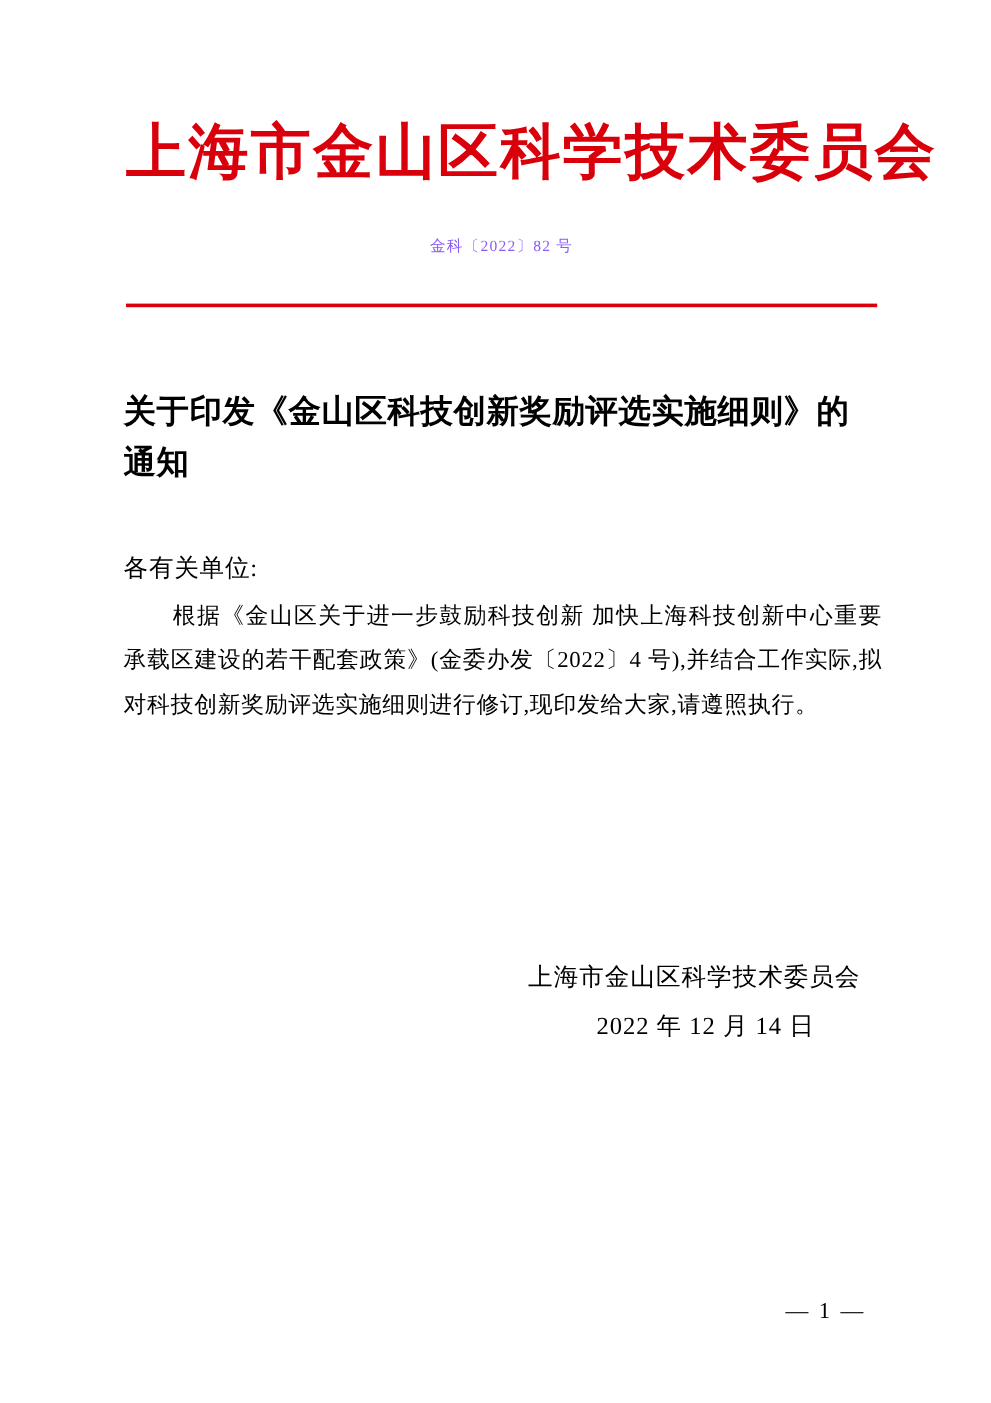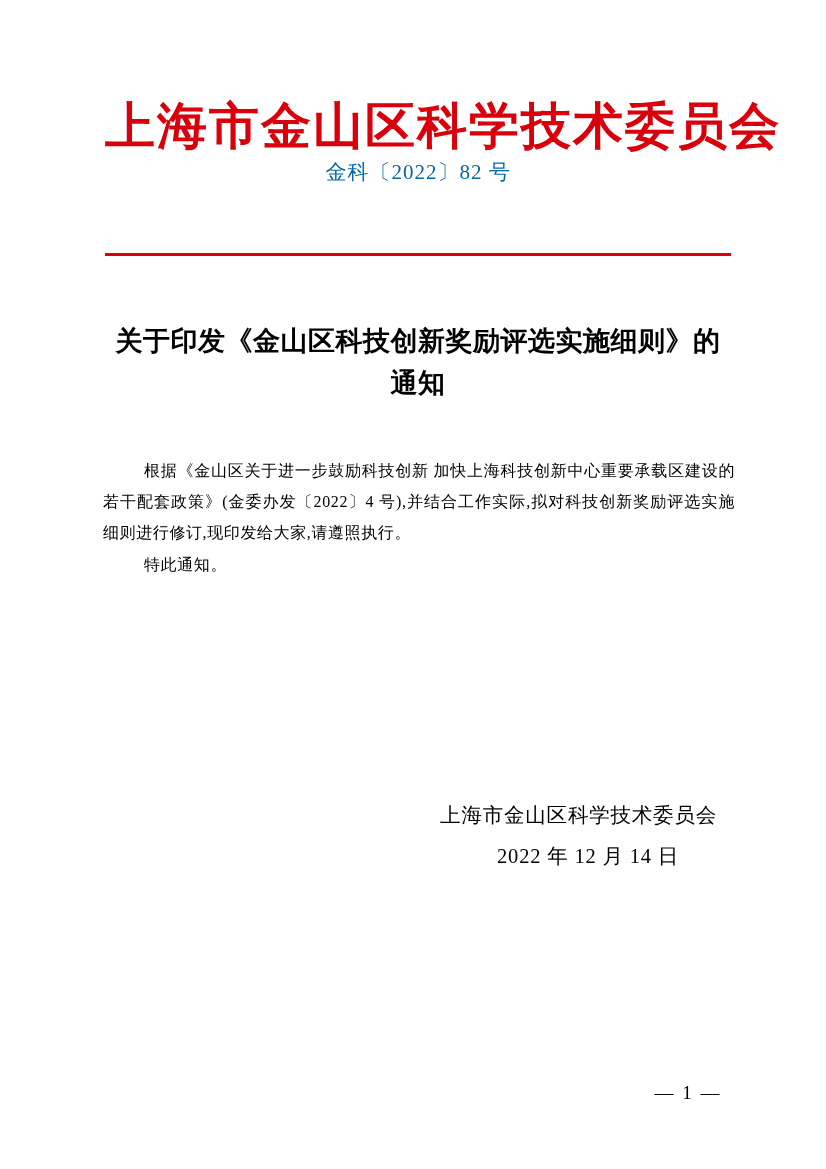--- a/index.html
+++ b/index.html
@@ -32,59 +32,59 @@
   .doc-title {
     color: #d9000b;
     font-family: "Liberation Serif", serif;
     font-weight: bold;
     font-size: 50px;
     letter-spacing: 2px;
     line-height: 1.25;
     white-space: nowrap;
   }
   .doc-number {
+    margin-top: 38px;
     text-align: center;
     font-family: "Liberation Serif", serif;
-    font-size: 21px;
+    font-size: 13px;
     letter-spacing: 1px;
-    color: #0369a1;
+    color: #8b5cf6;
   }
   .red-rule {
     position: absolute;
     left: 100px;
     top: 253px;
     width: 626px;
     height: 3px;
     background: #d9000b;
   }
   .subject {
     position: absolute;
     left: 98px;
     top: 323px;
     width: 630px;
-    text-align: center;
-    font-family: Liberation Mono, monospace;
+    font-family: Liberation Sans, sans-serif;
     font-weight: bold;
     font-size: 27px;
     line-height: 1.55;
     letter-spacing: 0.5px;
   }
   .body-block {
     position: absolute;
     left: 98px;
     top: 455px;
     width: 632px;
   }
   .salutation {
     font-size: 20.5px;
     line-height: 1.95;
     letter-spacing: 0.6px;
   }
   .para {
-    font-size: 16px;
+    font-size: 19px;
     line-height: 1.95;
     letter-spacing: 0.6px;
     text-indent: 41px;
     text-align: justify;
     text-justify: inter-ideograph;
   }
   .signature {
     position: absolute;
     left: 98px;
     top: 795px;
@@ -123,22 +123,22 @@
   <div class="doc-head">
     <div class="doc-title">上海市金山区科学技术委员会</div>
     <div class="doc-number">金科〔2022〕82 号</div>
   </div>
 
   <div class="red-rule"></div>
 
   <div class="subject">关于印发《金山区科技创新奖励评选实施细则》的通知</div>
 
   <div class="body-block">
+    <div class="salutation">各有关单位:</div>
     <div class="para">根据《金山区关于进一步鼓励科技创新 加快上海科技创新中心重要承载区建设的若干配套政策》(金委办发〔2022〕4 号),并结合工作实际,拟对科技创新奖励评选实施细则进行修订,现印发给大家,请遵照执行。</div>
-    <div class="para">特此通知。</div>
   </div>
 
   <div class="signature">
     <div>上海市金山区科学技术委员会</div>
     <div class="sig-date">2022 年 12 月 14 日</div>
   </div>
 
   <div class="page-num">
     <span class="page-num-inner">— 1 —</span>
   </div>

